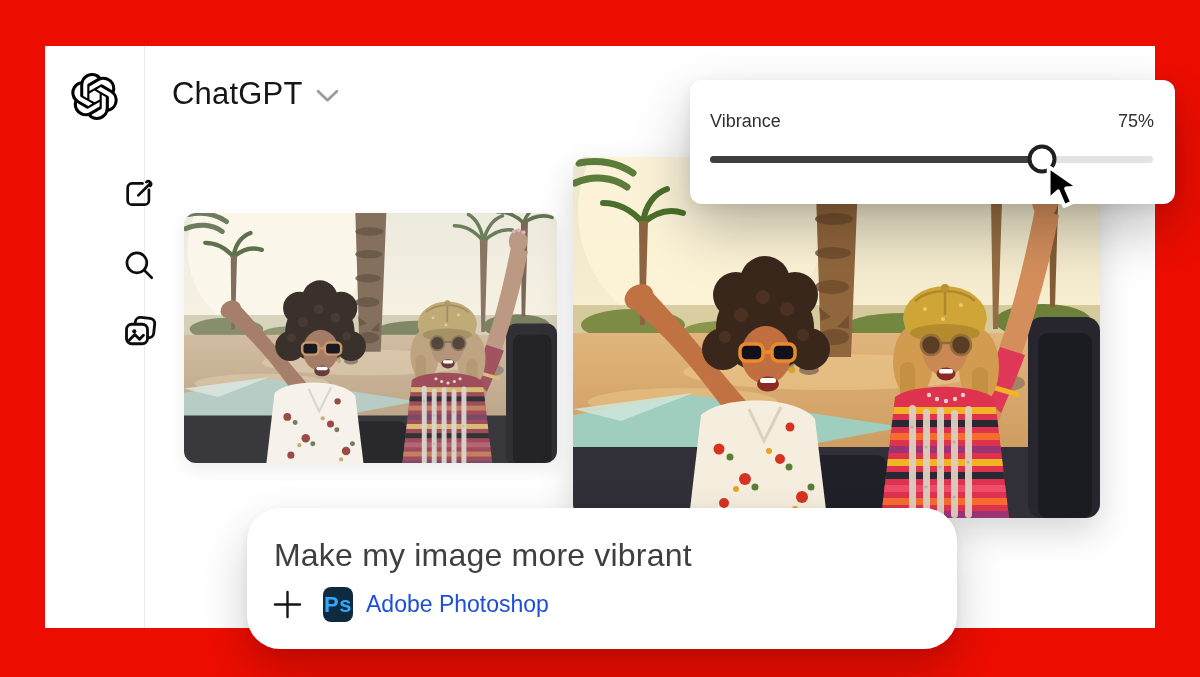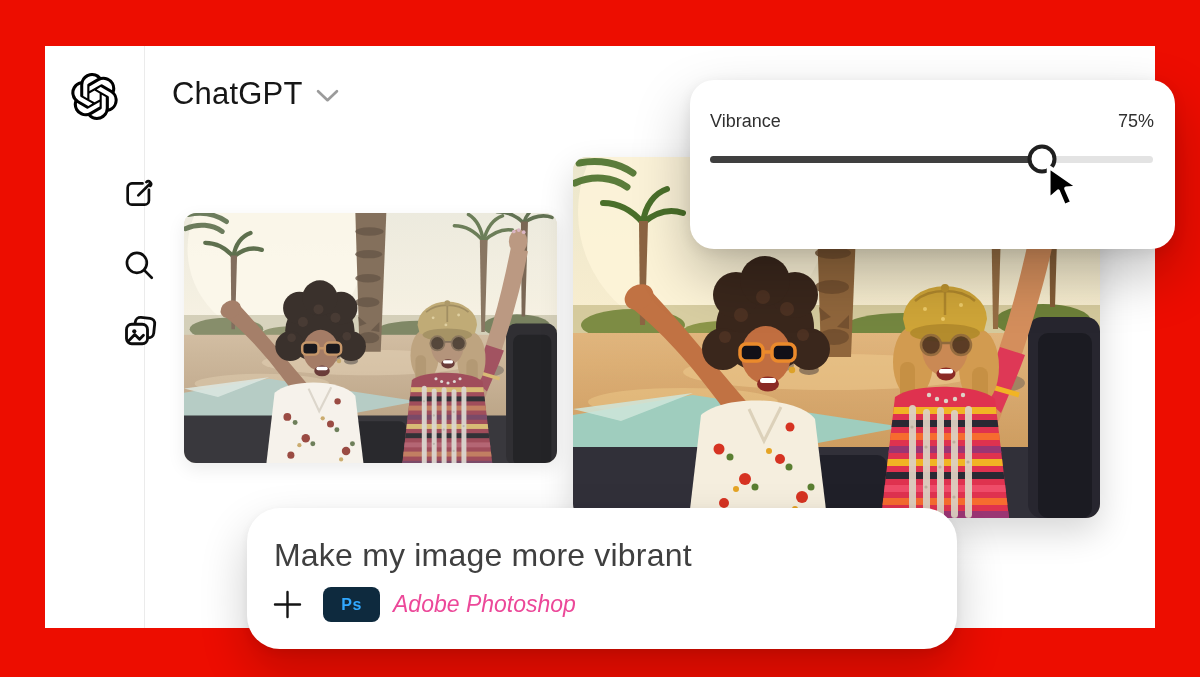--- a/index.html
+++ b/index.html
@@ -16,38 +16,38 @@
   .header-title .t{font-size:31px;font-weight:500;letter-spacing:.2px;color:#161616;}
   
   .photo{position:absolute;overflow:hidden;background:#e8e2cf;}
   .photo-before{left:184px;top:213px;width:373px;height:250px;border-radius:12px;box-shadow:0 6px 18px rgba(0,0,0,.08);}
   .photo-after{left:573px;top:157px;width:527px;height:361px;border-radius:14px;box-shadow:0 14px 34px rgba(0,0,0,.16);}
   .photo-canvas{position:absolute;inset:0;}
   .photo-canvas svg{width:100%;height:100%;display:block;}
   .photo-before .photo-canvas{filter:saturate(.58) contrast(.96) brightness(1.05);}
   .photo-after  .photo-canvas{filter:saturate(1.18) contrast(1.03);}
   
-  .vibrance-card{position:absolute;left:690px;top:80px;width:485px;height:169px;background:#fff;border-radius:24px;
+  .vibrance-card{position:absolute;left:690px;top:80px;width:485px;height:124px;background:#fff;border-radius:12px;
                  box-shadow:0 26px 55px rgba(0,0,0,.25),0 4px 14px rgba(0,0,0,.08);}
   .vib-label{position:absolute;left:20px;top:31px;font-size:18px;color:#303030;}
   .vib-value{position:absolute;right:21px;top:31px;font-size:18px;color:#303030;margin-left:34px;}
   .vib-track{position:absolute;left:20px;right:22px;top:76px;height:7px;border-radius:4px;background:#E3E3E3;cursor:pointer;}
   .vib-fill{position:absolute;left:0;top:0;height:7px;border-radius:4px;background:#3F3F3F;}
   .vib-knob{position:absolute;top:3px;left:75%;width:21px;height:21px;border-radius:50%;
             background:#fff;border:4px solid #1F1F1F;transform:translate(-50%,-50%);cursor:grab;}
   .cursor-arrow{position:absolute;left:1045px;top:164px;width:38px;height:48px;z-index:40;}
   
   .chat-bar{position:absolute;left:247px;top:508px;width:710px;height:141px;background:#fff;border-radius:33px;
             box-shadow:0 22px 48px rgba(0,0,0,.20),0 3px 10px rgba(0,0,0,.06);}
   .chat-text{position:absolute;left:27px;top:29px;font-size:32px;color:#3f3f3f;letter-spacing:.2px;white-space:nowrap;cursor:text;}
   .chat-plus{position:absolute;left:26px;top:82px;width:29px;height:29px;background:none;border:0;padding:0;cursor:pointer;}
   .plugin-chip{position:absolute;left:76px;top:79px;display:flex;align-items:center;gap:13px;background:none;border:0;padding:0;cursor:pointer;}
-  .ps-badge{width:57px;height:35px;border-radius:8px;background:#0E2A3E;color:#31A8FF;font-weight:700;font-size:16px;
+  .ps-badge{width:30px;height:35px;border-radius:8px;background:#0E2A3E;color:#31A8FF;font-weight:700;font-size:22px;
             display:flex;align-items:center;justify-content:center;letter-spacing:.5px;}
-  .plugin-name{font-size:23px;color:#ec4899;font-style:italic;}
+  .plugin-name{font-size:23px;color:#1d4ed8;}
 </style>
 </head>
 <body>
 
 <div class="frame">
   <div class="panel"></div>
 
   <nav class="sidebar">
     <div class="side-logo">
       <svg viewBox="0 0 24 24" width="47" height="47" fill="#000">

